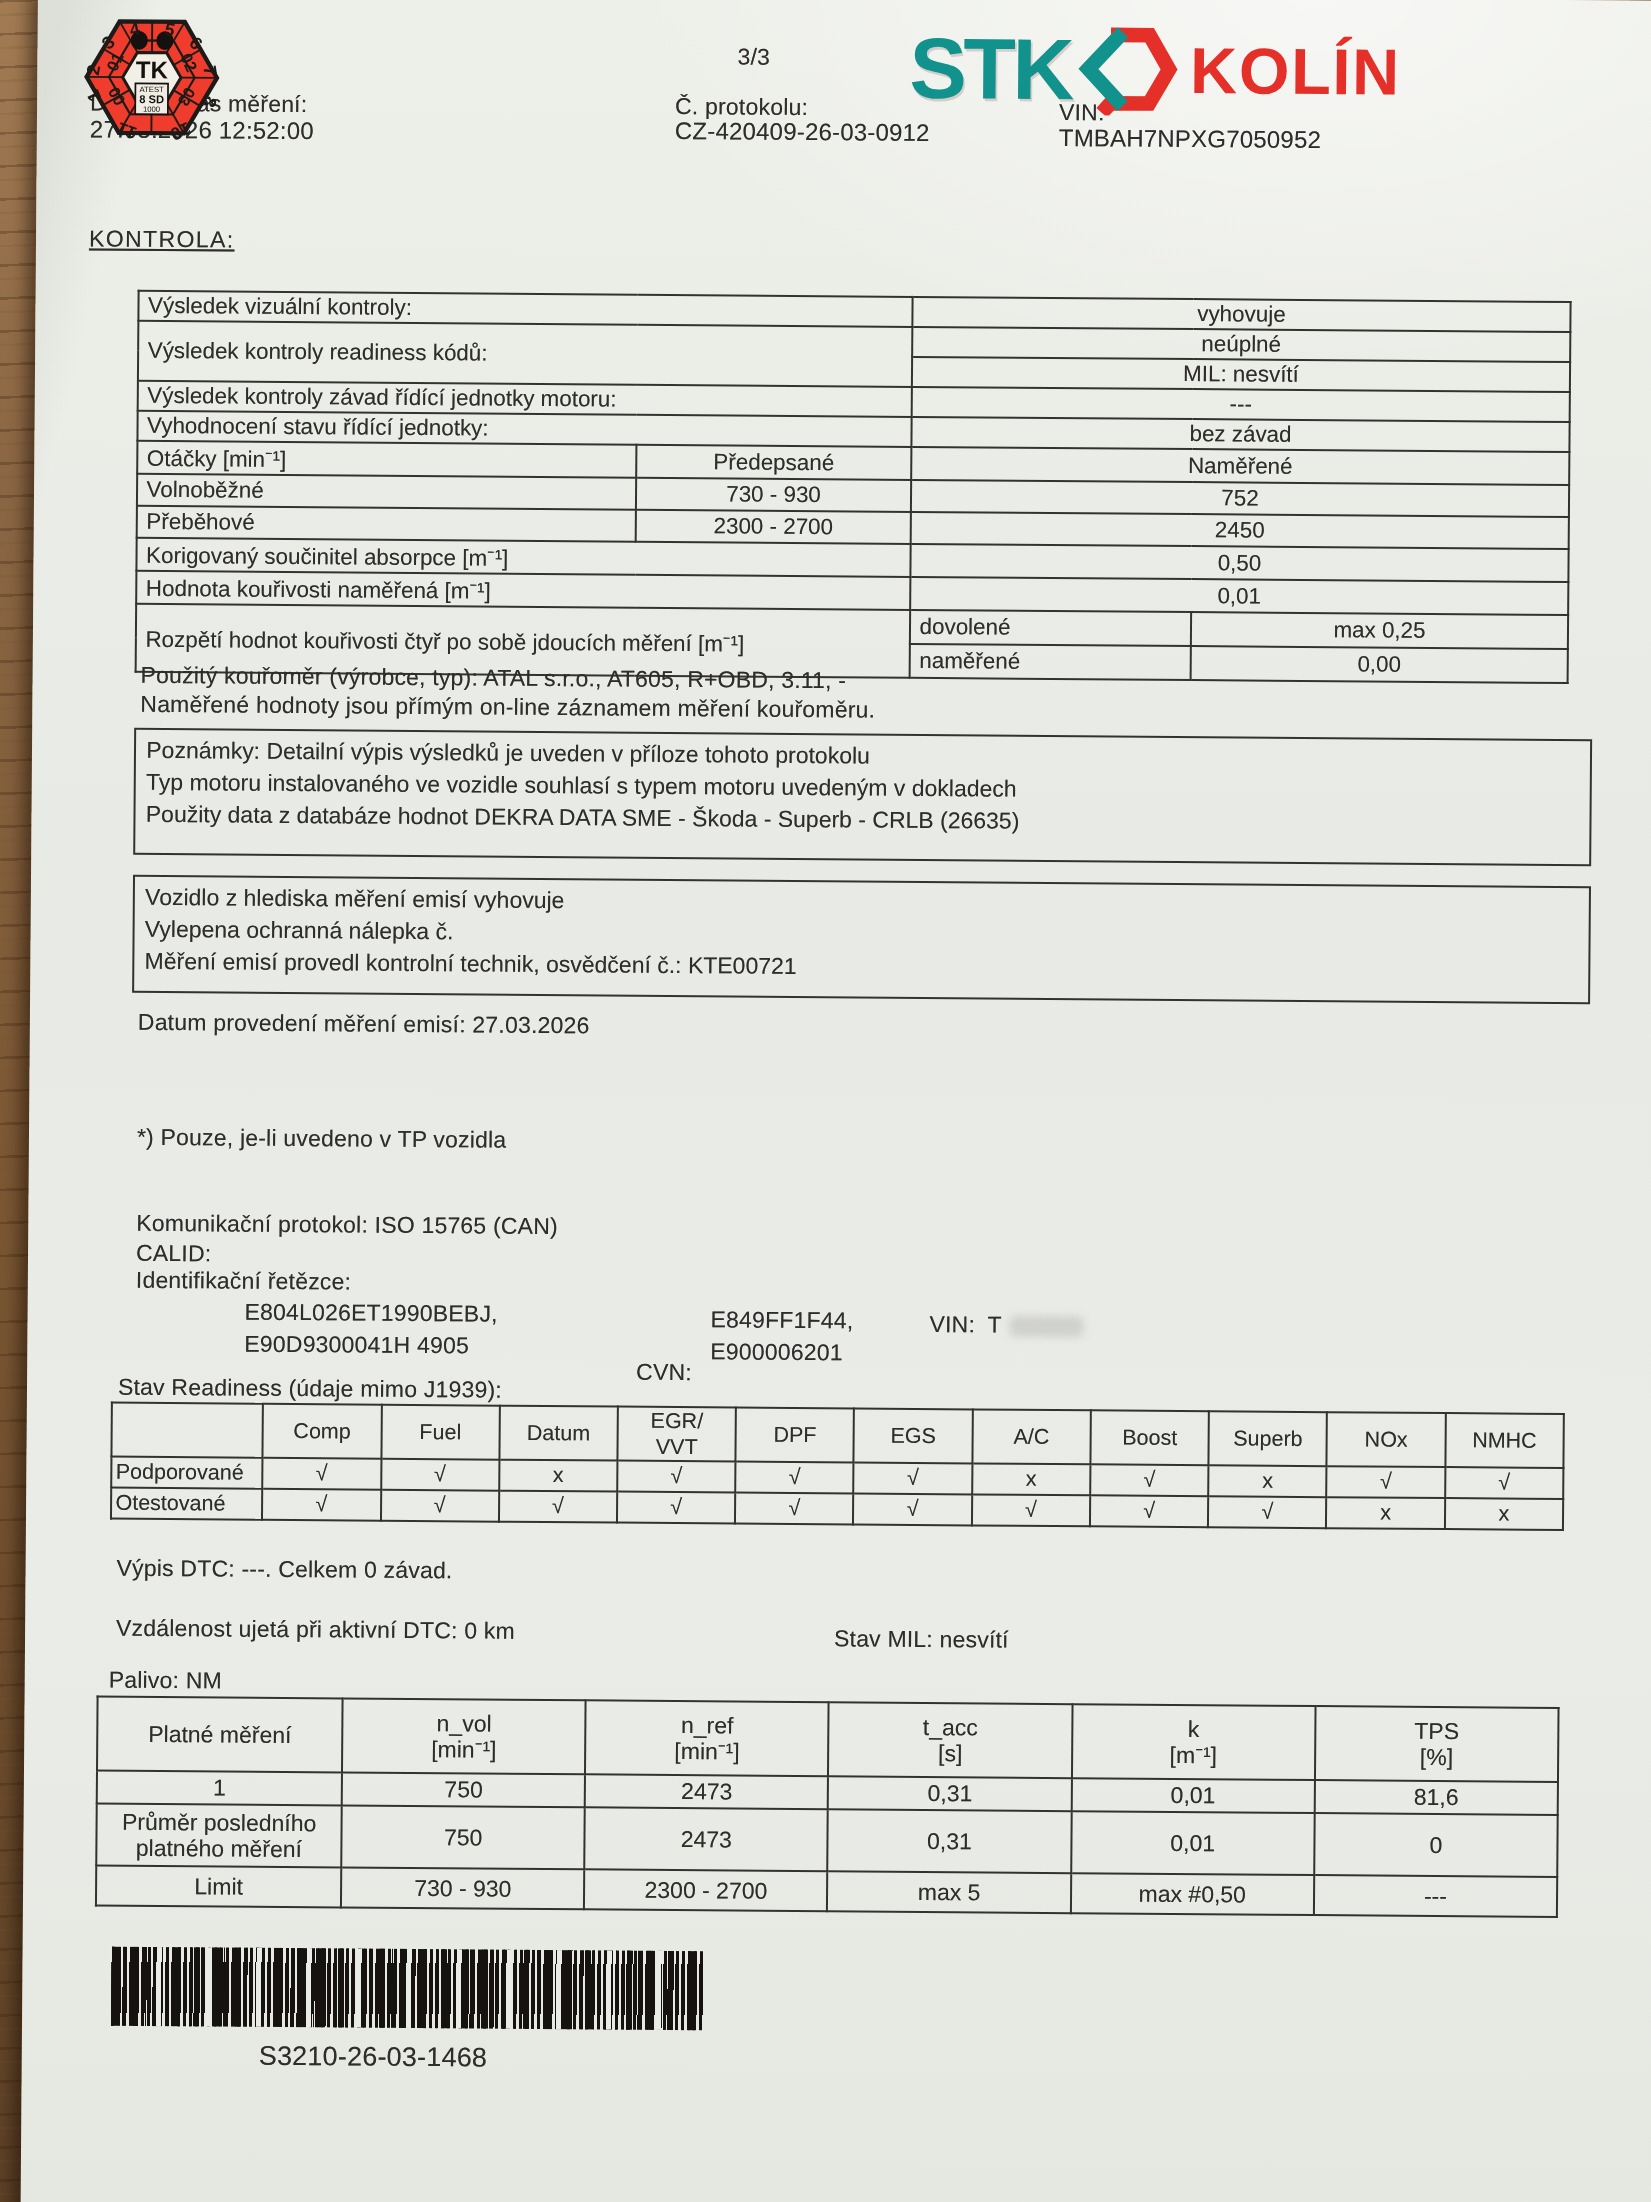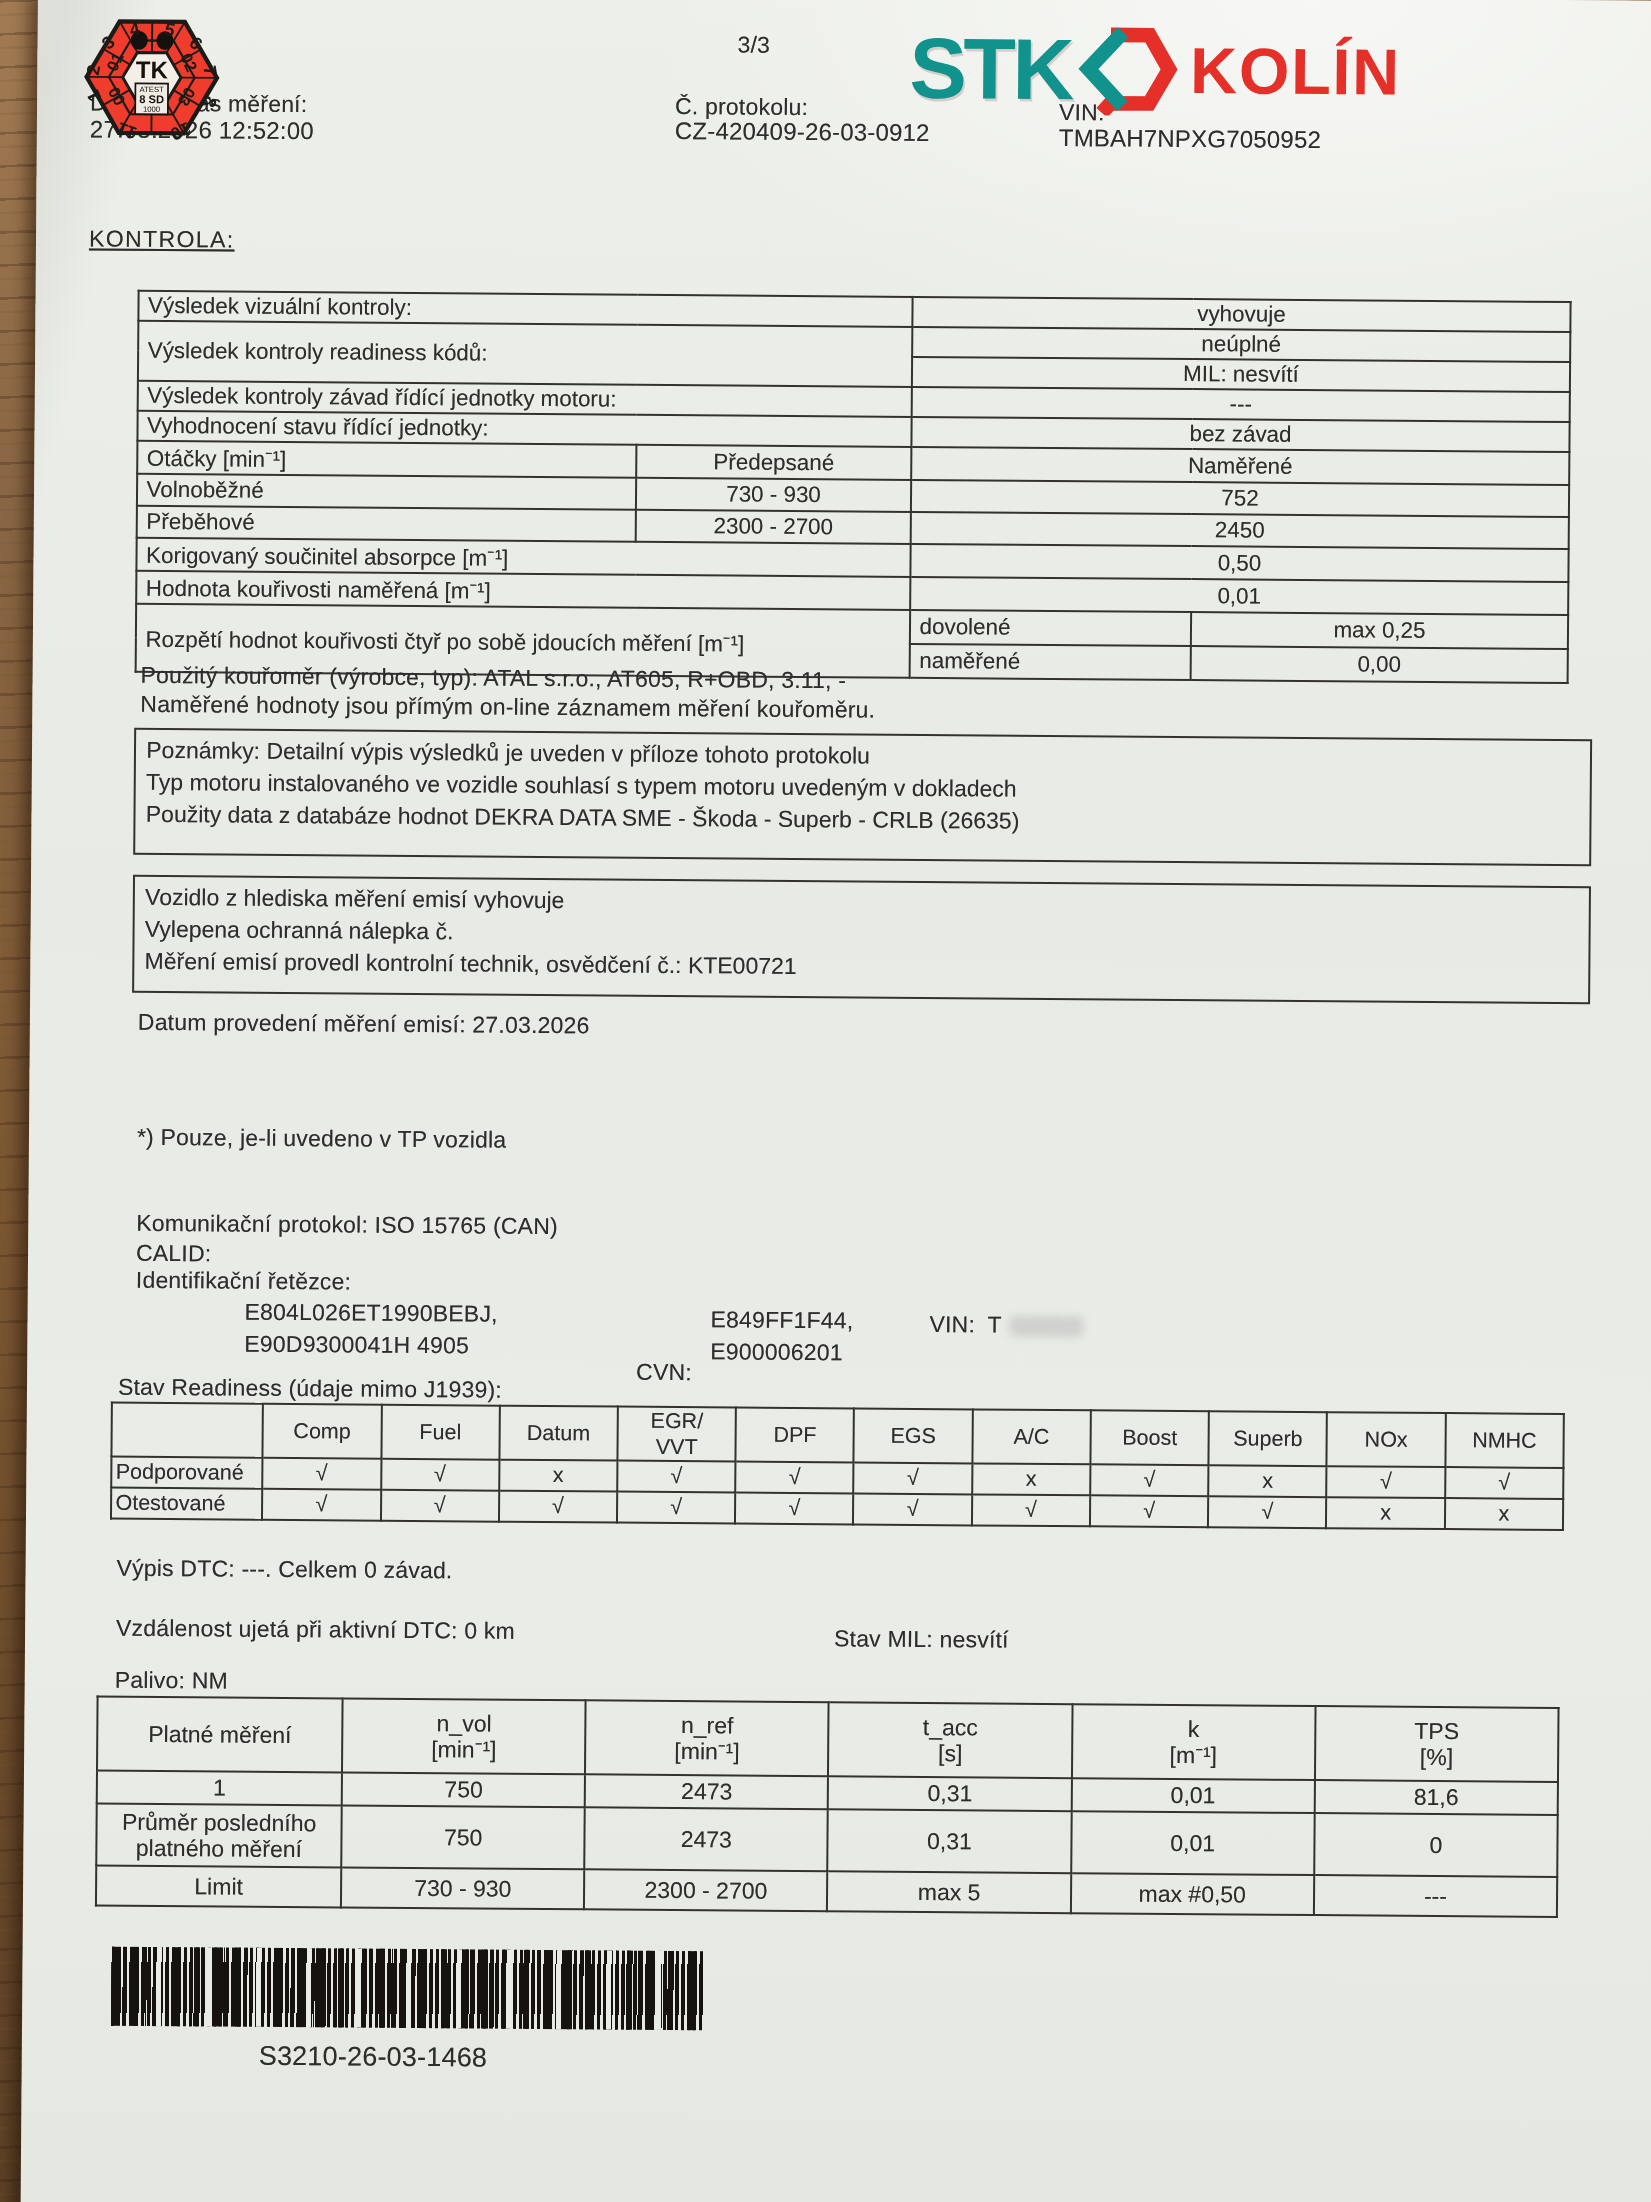--- a/index.html
+++ b/index.html
@@ -54,21 +54,21 @@
 <body>
 
 <div class="wood"></div>
 
 <div class="paper">
 <div class="content">
 
   <div class="t" style="left:91px;top:89px">Datum a čas měření:</div>
   <div class="t big" style="left:91px;top:115px">27.03.2026 12:52:00</div>
   <div class="t under" style="left:91px;top:225px">KONTROLA:</div>
-  <div class="t" style="left:738px;top:26px">3/3</div>
+  <div class="t" style="left:738px;top:38px">3/3</div>
   <div class="t" style="left:676px;top:88px">Č. protokolu:</div>
   <div class="t big" style="left:676px;top:112px">CZ-420409-26-03-0912</div>
   <div class="t" style="left:1060px;top:91px">VIN:</div>
   <div class="t big" style="left:1060px;top:116px">TMBAH7NPXG7050952</div>
 
   <div class="logo">
     <span class="stk">STK</span>
     <svg width="107" height="91" viewBox="0 0 124 106" style="margin-left:3.4px">
       <path d="M42 12.2 L87 12.2 L110 52 L87 91.8 L42 91.8 L32 103" fill="none" stroke="#e43028" stroke-width="17" stroke-linejoin="miter"></path>
       <path d="M56 9 L16 52 L56 95" fill="none" stroke="#12928c" stroke-width="17" stroke-linejoin="miter"></path>
@@ -294,21 +294,21 @@
       <td>√</td>
       <td>x</td>
       <td>x</td>
     </tr>
   </tbody>
       </table>
 
   <div class="t" style="left:129px;top:1554px">Výpis DTC: ---. Celkem 0 závad.</div>
   <div class="t" style="left:129px;top:1614px">Vzdálenost ujetá při aktivní DTC: 0 km</div>
   <div class="t" style="left:847px;top:1619px">Stav MIL: nesvítí</div>
-  <div class="t" style="left:128px;top:1666px">Palivo: NM</div>
+  <div class="t" style="left:122px;top:1666px">Palivo: NM</div>
 
   <table class="meas">
     <colgroup>
           <col style="width:245px">
           <col style="width:243px">
           <col style="width:243px">
           <col style="width:243px">
           <col style="width:243px">
           <col style="width:243px">
         </colgroup>

